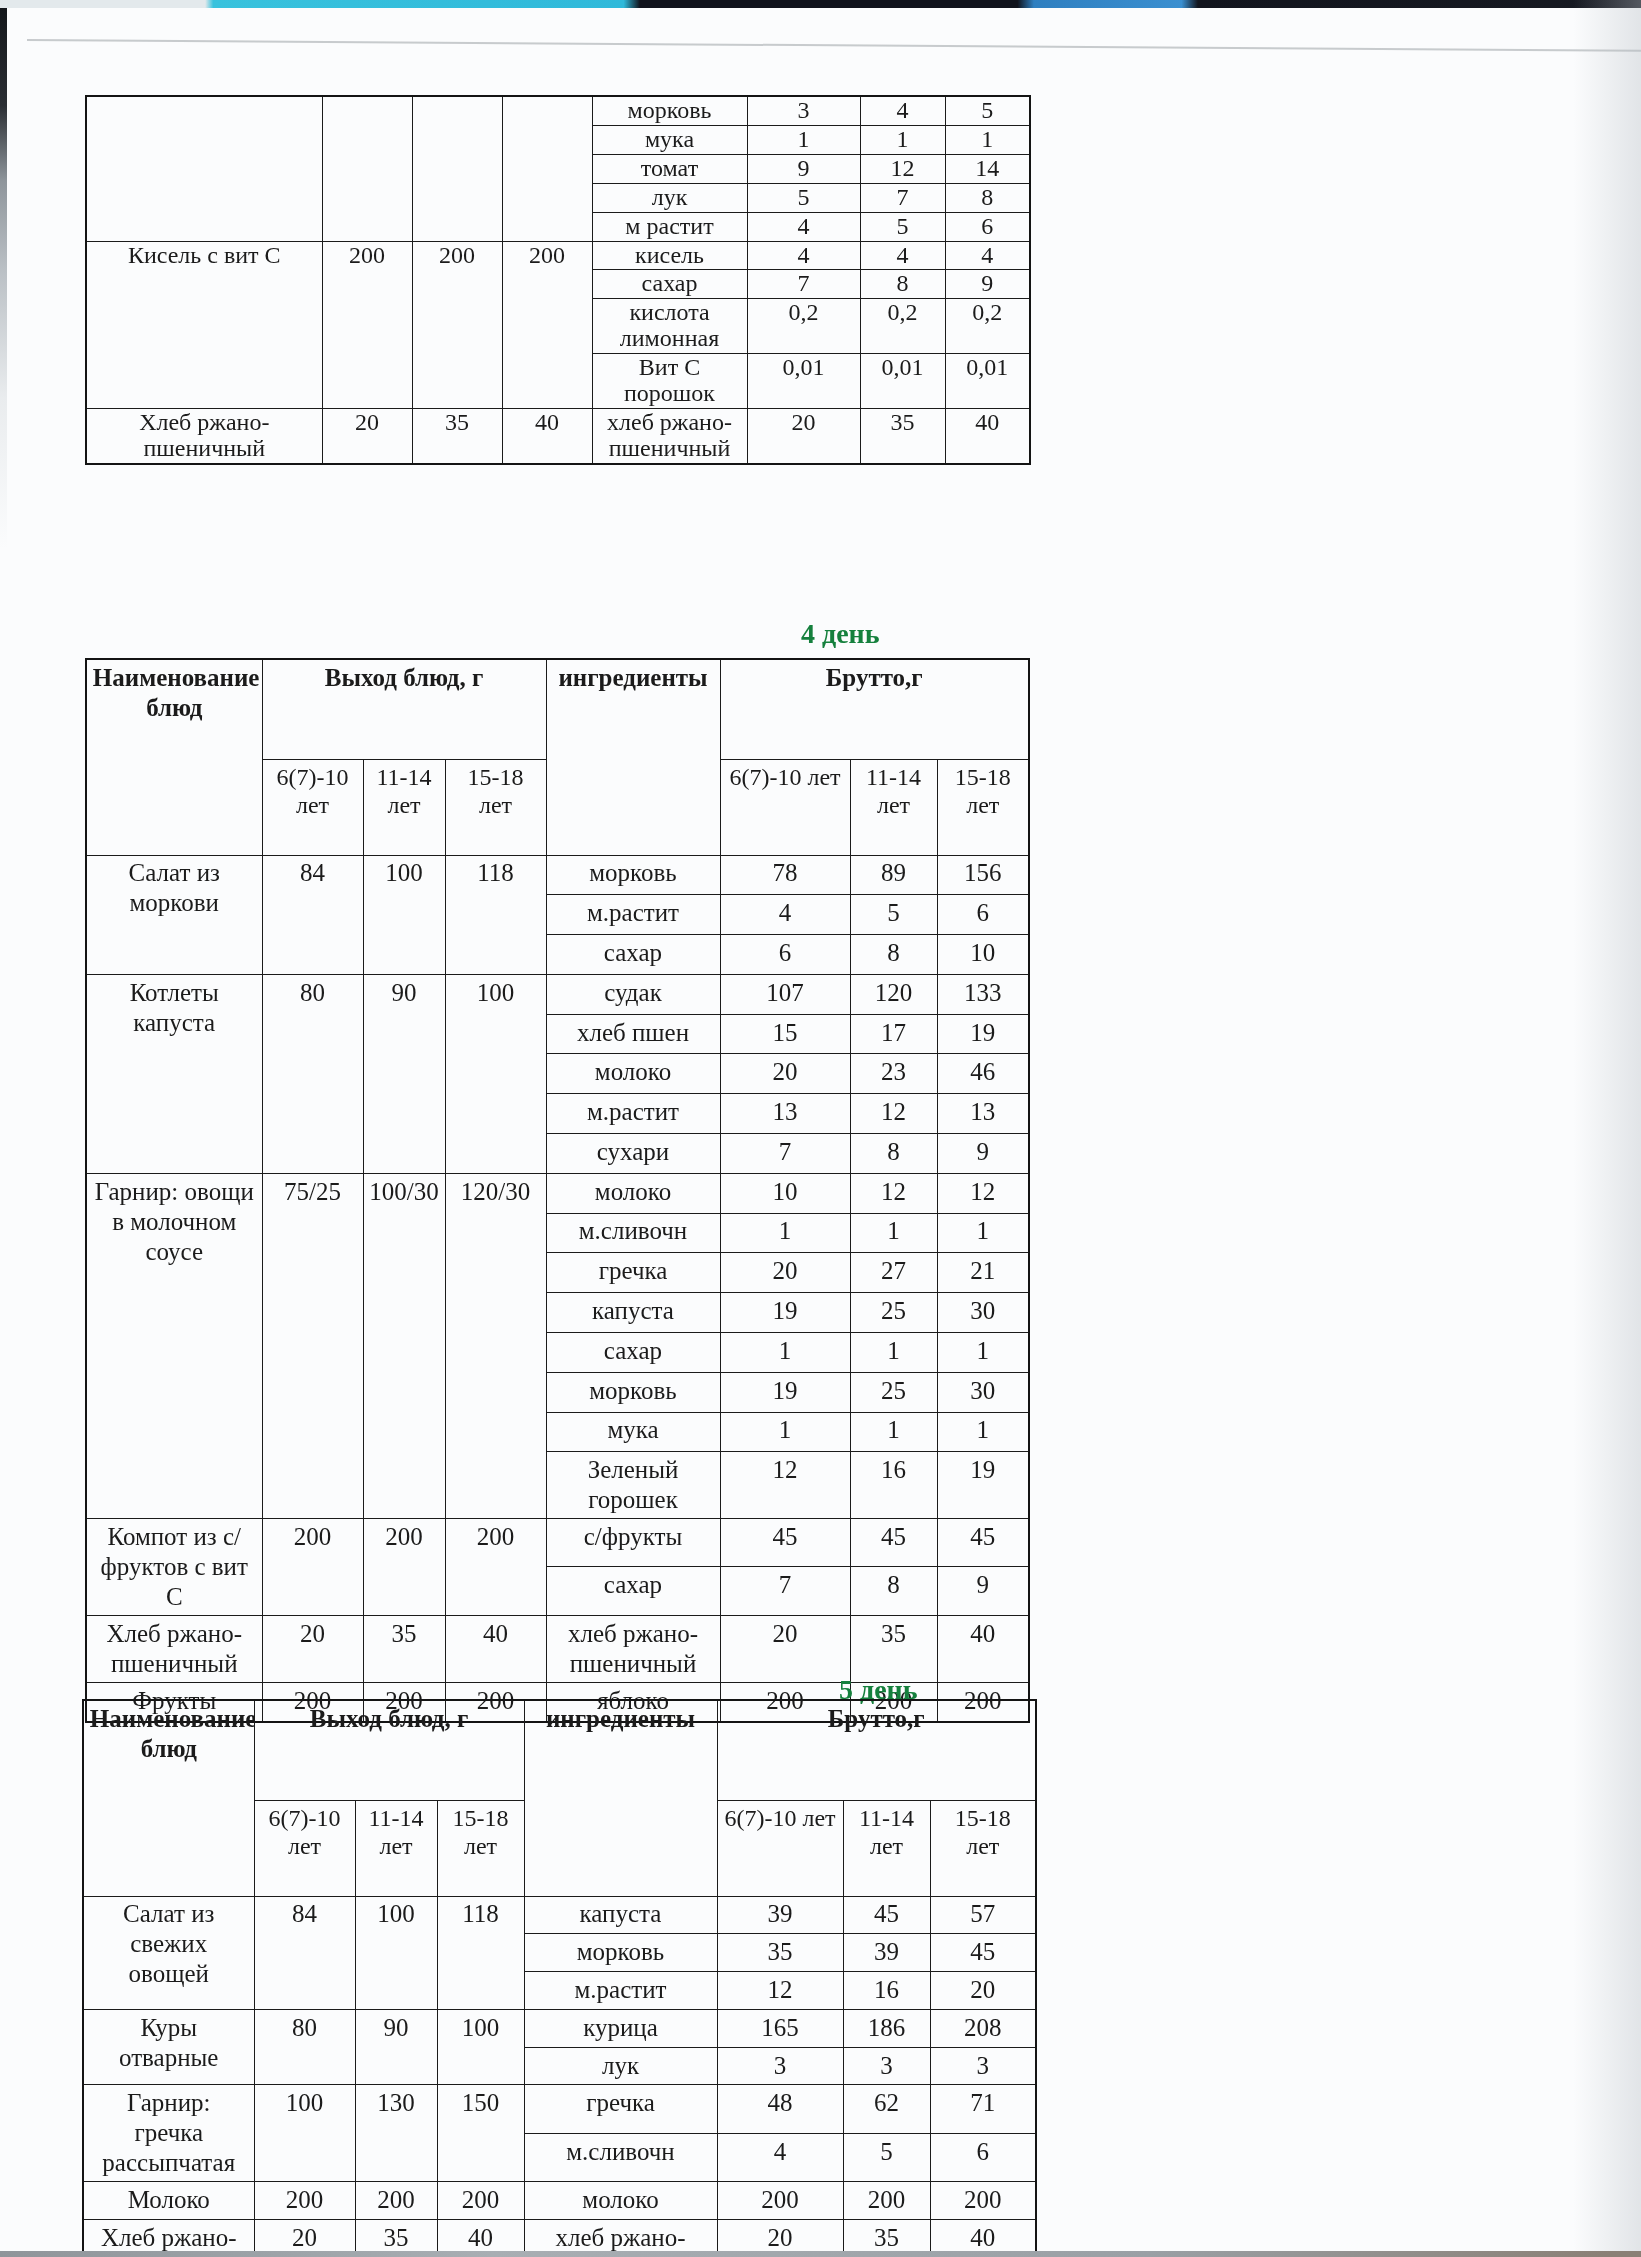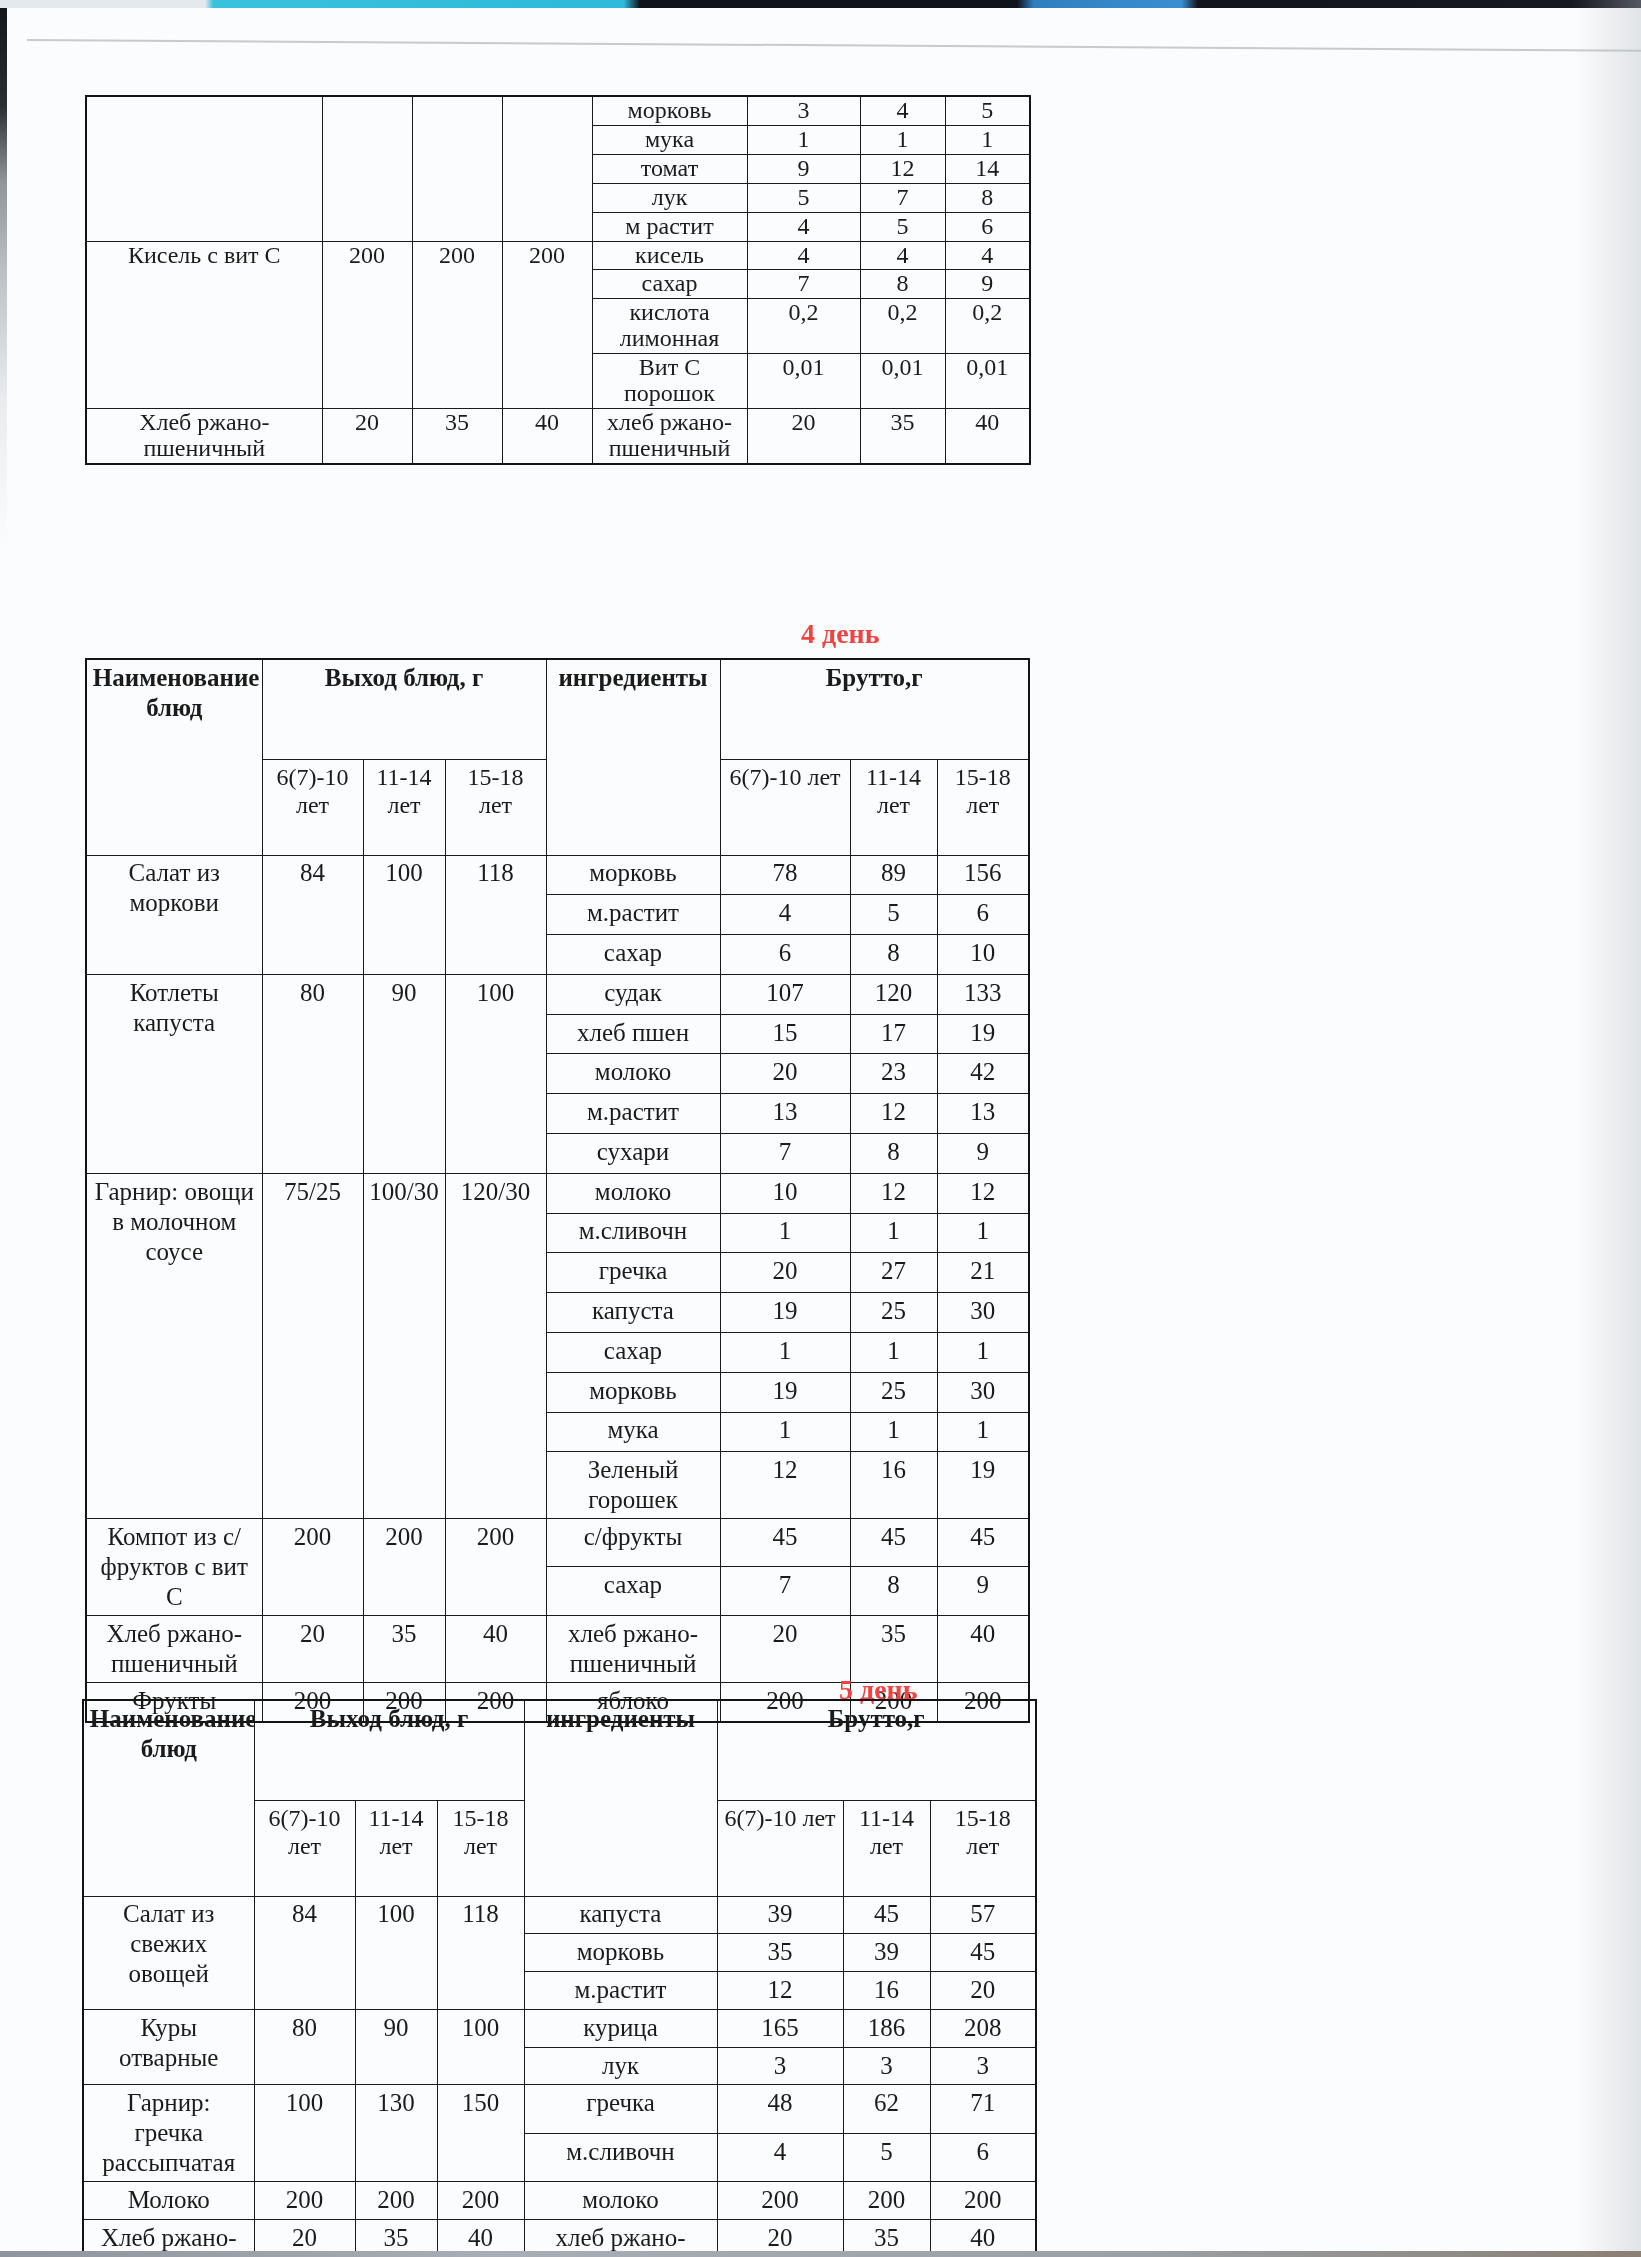--- a/index.html
+++ b/index.html
@@ -56,21 +56,21 @@
   #t-cont td{font-size:24px;line-height:1.08;height:24px;padding:1px 5.8px;}
   
   #t-day4 td{height:33px;}
   #t-day5 td{height:31px;margin-top:21px;}
   thead th{font-weight:bold;padding:3.9px 3.9px;}
   thead tr.hdr-top th{height:93px;font-size:25px;text-align:center;}
   thead tr.hdr-sub th{height:89px;font-weight:normal;font-size:24px;}
   th.dish-h{text-align:left;padding-left:9.7px;}
   .day-title{
     position:absolute;font-weight:bold;font-size:28px;line-height:1;
-    color:#ef4444;
+    color:#15803d;
   }
 </style>
 </head>
 <body>
 
 <div class="strip-top"></div>
 <div class="strip-left"></div>
 <div class="page-fold-line"></div>
 <div class="edge-shade"></div>
 
@@ -226,21 +226,21 @@
       <tr>
         <td>хлеб пшен</td>
         <td>15</td>
         <td>17</td>
         <td>19</td>
       </tr>
       <tr>
         <td>молоко</td>
         <td>20</td>
         <td>23</td>
-        <td>42</td>
+        <td>46</td>
       </tr>
       <tr>
         <td>м.растит</td>
         <td>13</td>
         <td>12</td>
         <td>13</td>
       </tr>
       <tr>
         <td>сухари</td>
         <td>7</td>

